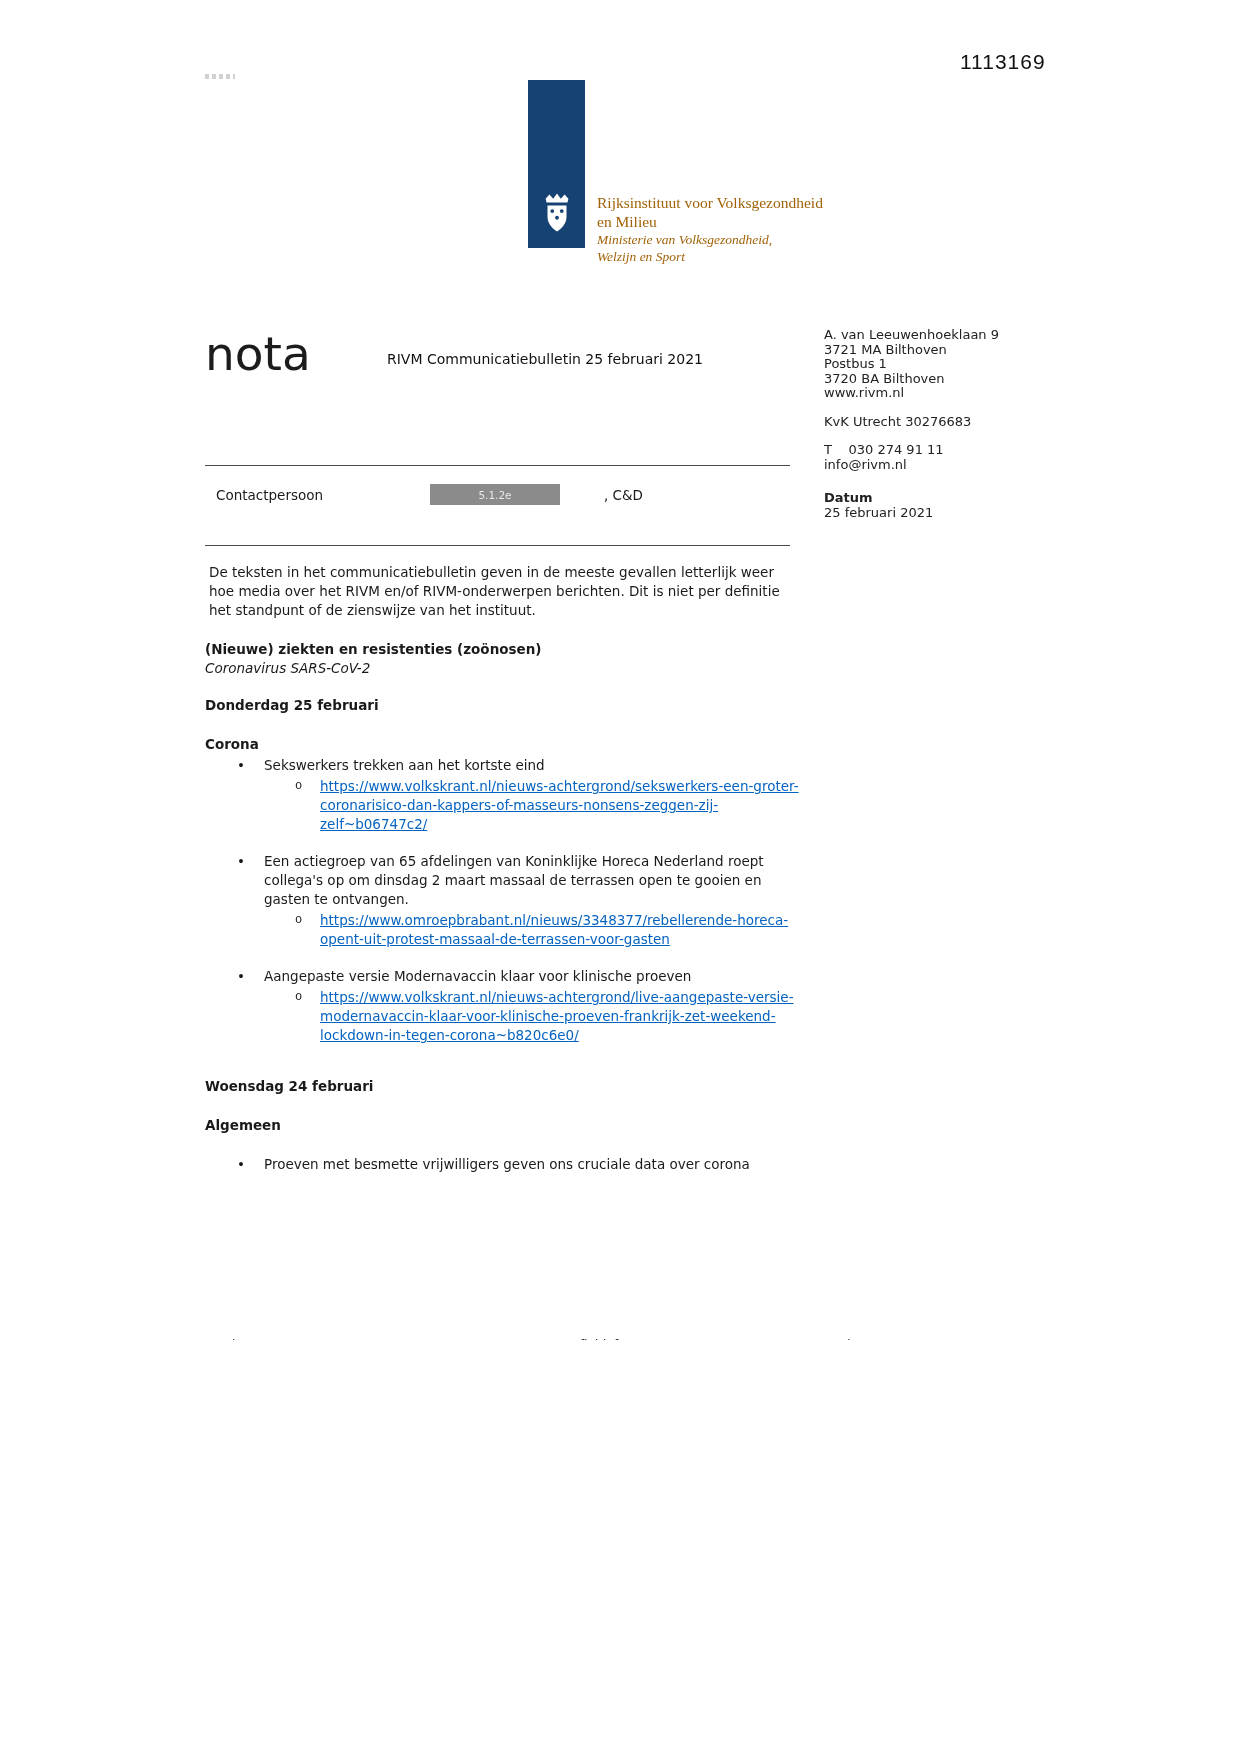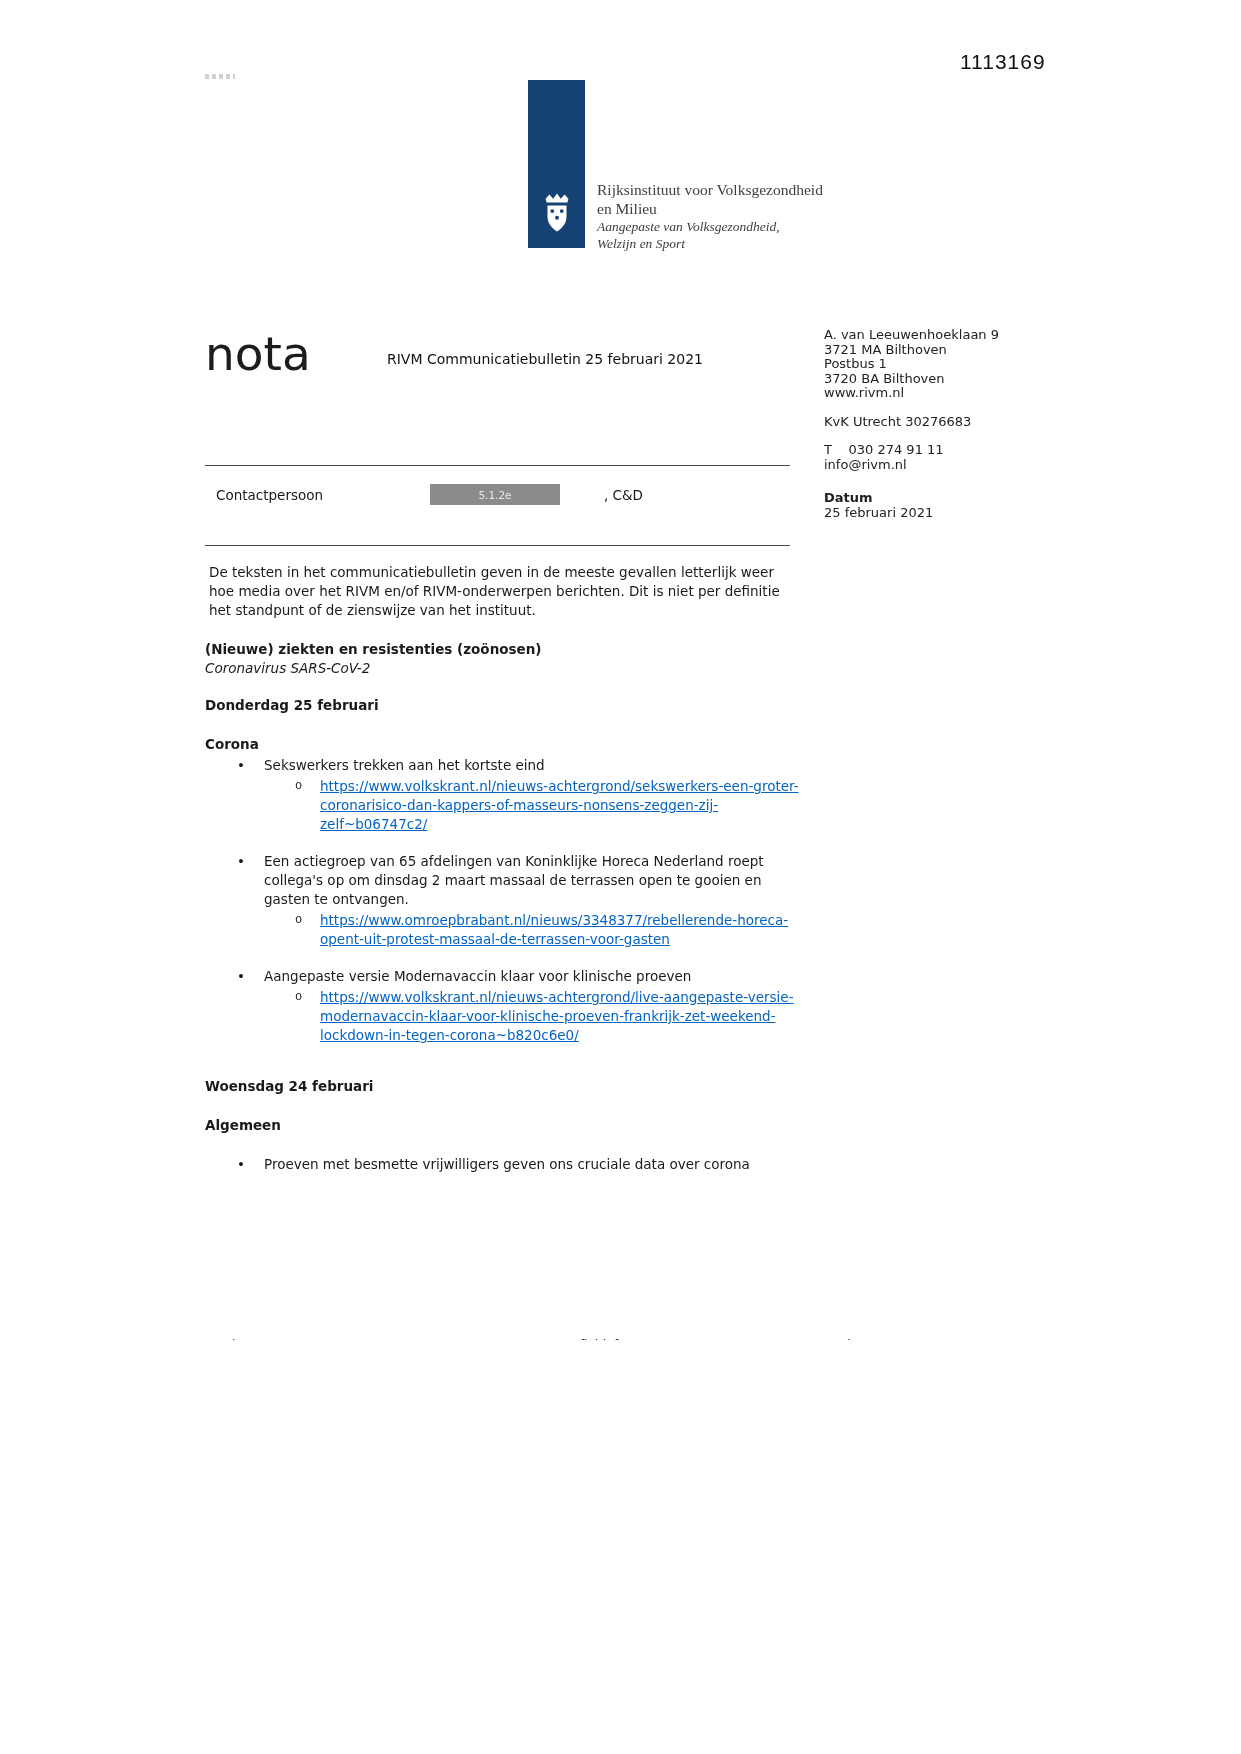--- a/index.html
+++ b/index.html
@@ -10,21 +10,21 @@
   
   .doc-number{position:absolute;left:960px;top:50px;font-size:21px;letter-spacing:1px;
     font-family:"Liberation Sans",sans-serif;color:#111;}
   
   .artifact{position:absolute;left:205px;top:74px;width:30px;height:5px;opacity:.45;
     background:repeating-linear-gradient(90deg,#9a9a9a 0 4px,transparent 4px 7px);}
   
   .logo-bar{position:absolute;left:528px;top:80px;width:57px;height:168px;
     background:var(--brand-blue,#154273);}
   .logo-bar svg{position:absolute;left:50%;bottom:14px;transform:translateX(-50%);}
-  .logo-text{position:absolute;left:597px;top:180px;color:#404040;}
+  .logo-text{position:absolute;left:597px;top:193px;color:#a16207;}
   .logo-text .org{font-family:"Liberation Serif",serif;font-size:15.5px;line-height:19px;}
   .logo-text .ministry{font-family:"Liberation Serif",serif;font-style:italic;
     font-size:13.5px;line-height:17px;}
   .logo-text .ministry:first-of-type{margin-top:4px;}
   
   .nota{position:absolute;left:205px;top:328px;font-size:47px;line-height:1.1;color:#1c1c1c;}
   .bulletin-title{position:absolute;left:387px;top:351px;font-size:14px;color:#111;}
   
   .address{position:absolute;left:824px;top:328px;width:190px;font-size:13px;
     line-height:14.5px;color:#222;}
@@ -75,21 +75,21 @@
       <path d="M8 7 L12 2.5 L16 7 L20 1.5 L24 7 L28 2.5 L32 7 L31 11 L9 11 Z" fill="#ffffff"></path>
       <path d="M10 14 h20 v12 c0 8 -6 13 -10 15.5 c-4 -2.5 -10 -7.5 -10 -15.5 Z" fill="#ffffff"></path>
       <circle cx="15" cy="20" r="2" fill="#154273"></circle>
       <circle cx="25" cy="20" r="2" fill="#154273"></circle>
       <circle cx="20" cy="27" r="2" fill="#154273"></circle>
     </svg>
   </div>
   <div class="logo-text">
     <div class="org">Rijksinstituut voor Volksgezondheid</div>
     <div class="org">en Milieu</div>
-    <div class="ministry">Aangepaste van Volksgezondheid,</div>
+    <div class="ministry">Ministerie van Volksgezondheid,</div>
     <div class="ministry">Welzijn en Sport</div>
   </div>
 
   <div class="nota">nota</div>
   <div class="bulletin-title">RIVM Communicatiebulletin 25 februari 2021</div>
 
   <div class="address">
     <div>A. van Leeuwenhoeklaan 9</div>
     <div>3721 MA Bilthoven</div>
     <div>Postbus 1</div>

